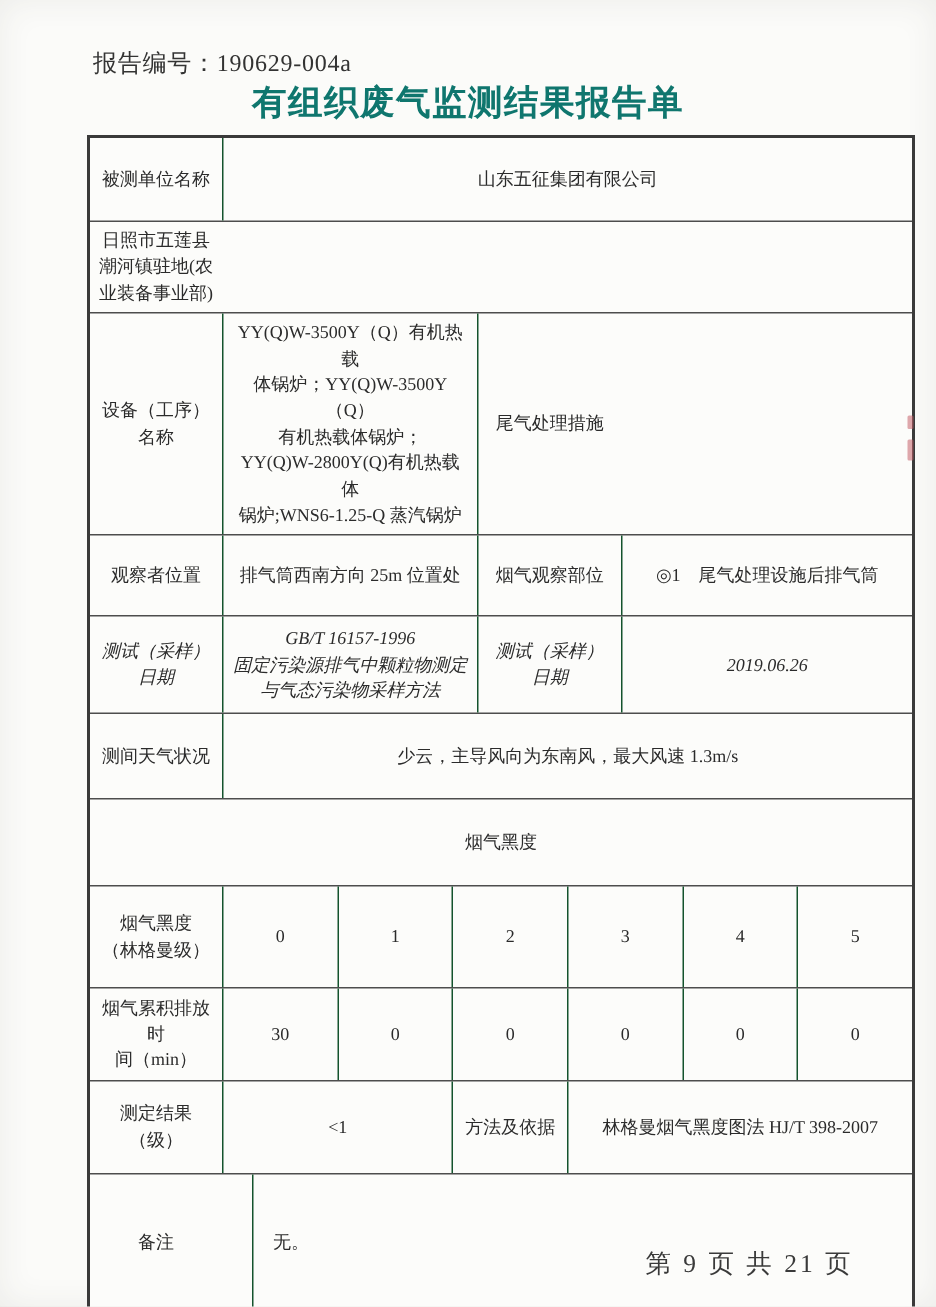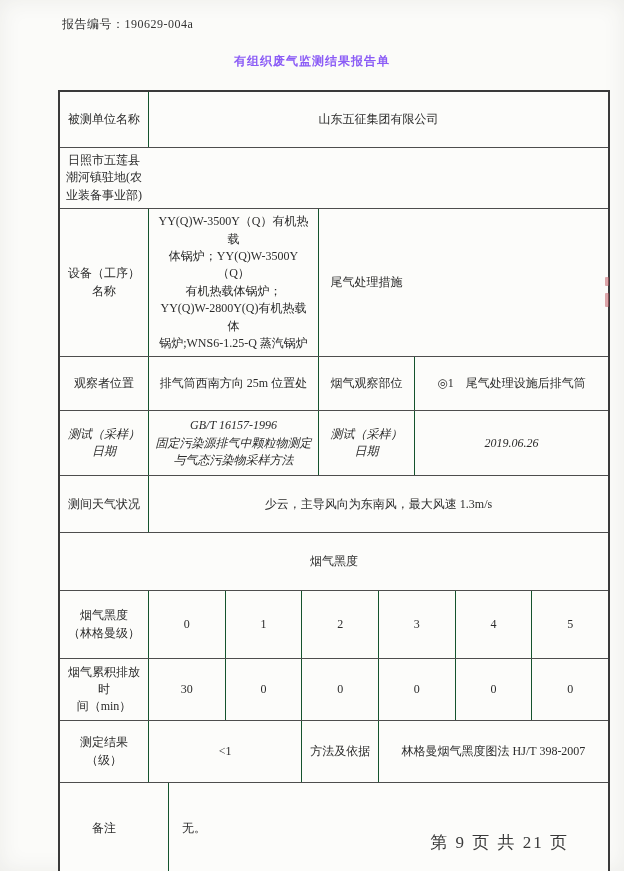--- a/index.html
+++ b/index.html
@@ -10,28 +10,28 @@
     color:#2b2b2b;
   }
   .page{
     position:relative;
     width:624px;height:871px;
     background:#fbfbf9;
     box-shadow:inset 0 0 22px rgba(60,60,55,0.08);
     overflow:hidden;
   }
   .report-no{
-    position:absolute;left:62px;top:16px;
-    font-size:12px;letter-spacing:0.5px;color:#333;
+    position:absolute;left:62px;top:32px;
+    font-size:16px;letter-spacing:0.5px;color:#333;
   }
   .doc-title{
     position:absolute;left:0;top:53px;width:100%;
     text-align:center;
     font-family:"Liberation Sans","DejaVu Sans",sans-serif;
-    font-size:12px;font-weight:700;letter-spacing:1px;color:#8b5cf6;
+    font-size:23px;font-weight:700;letter-spacing:1px;color:#0f766e;
   }
   .report-table{
     position:absolute;left:58px;top:90px;width:552px;
     border:2px solid #3a3a3a;
     box-sizing:border-box;
     background:#fcfcfa;
   }
   .t-row{display:grid;box-sizing:border-box;}
   .t-row + .t-row{border-top:1px solid #4d4d4d;}
   .c{

